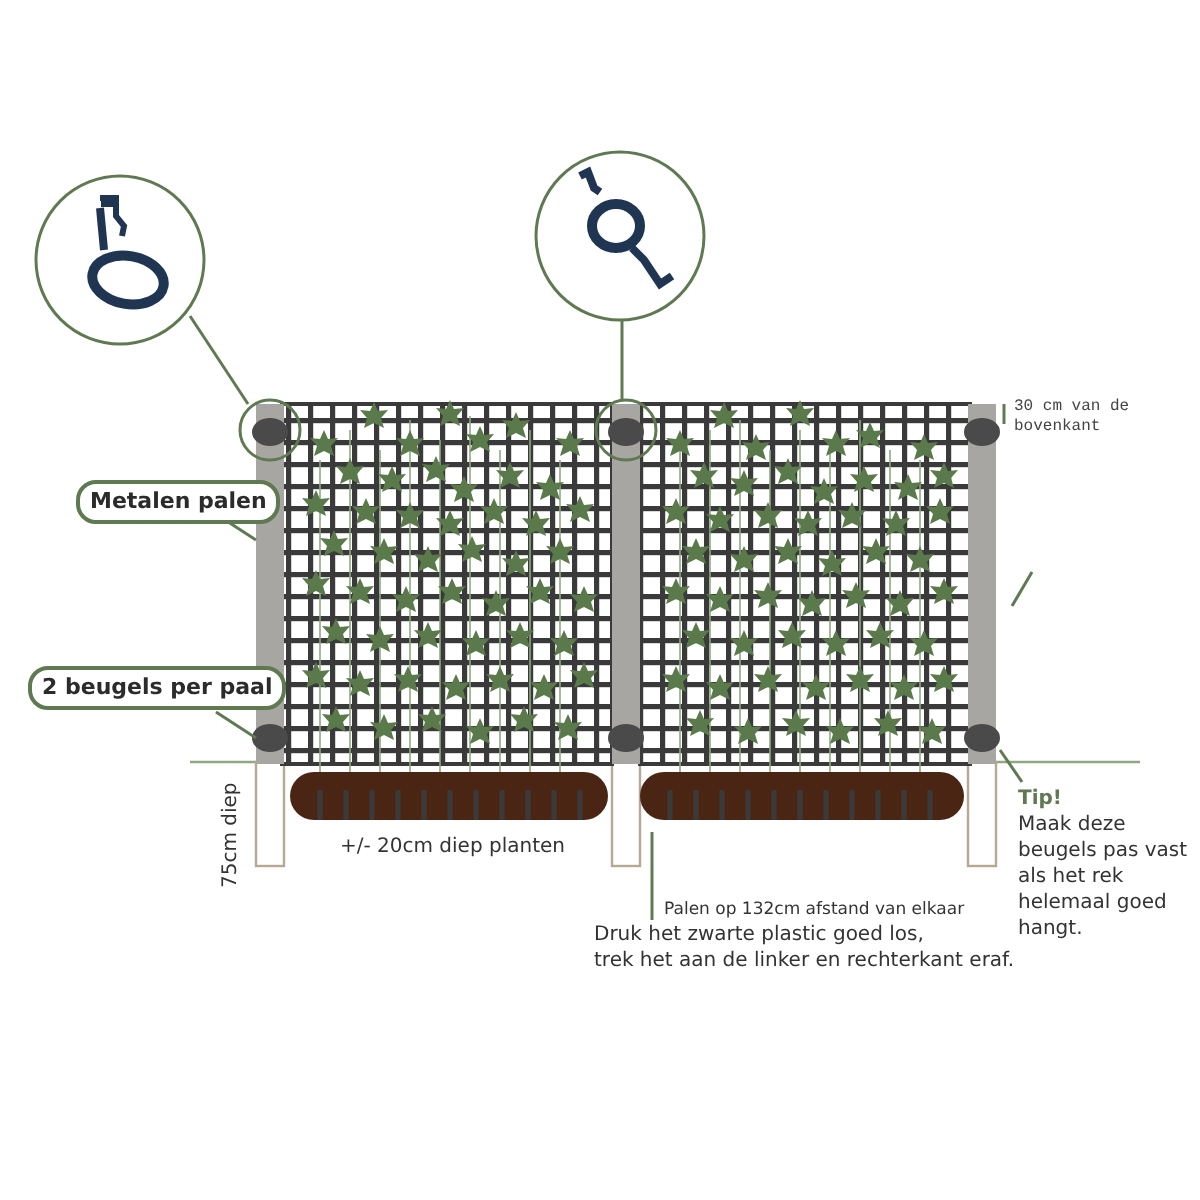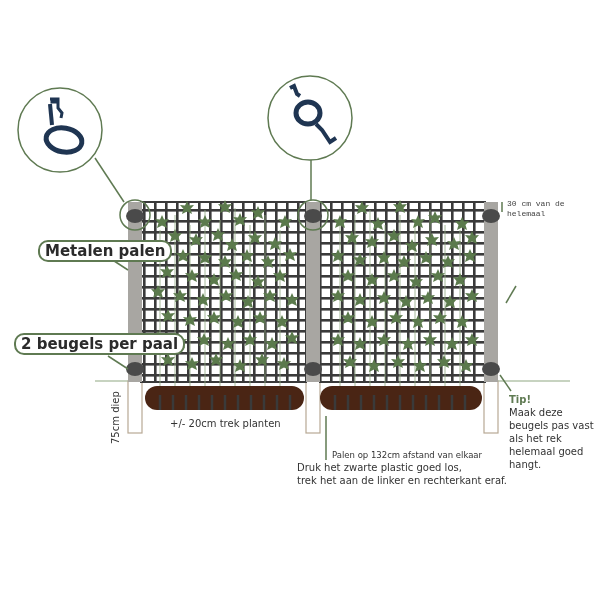--- a/index.html
+++ b/index.html
@@ -1,21 +1,21 @@
 <!DOCTYPE html>
 <html><head>
   <meta charset="utf-8">
   <style>
     html, body { margin: 0; padding: 0; background: #ffffff; }
     body { width: 600px; height: 600px; position: relative; overflow: hidden; font-family: "DejaVu Sans", sans-serif; }
     #stage { position: absolute; left: 0; top: 0; width: 600px; height: 600px; }
     .label { position: absolute; color: #333333; }
     .bubble {
       position: absolute; border: 2px solid #5f7a52; border-radius: 10px; background: #fff;
-      font-weight: bold; color: #2b2b2b; font-size: 15px; line-height: 14px; padding: 2px 5px;
+      font-weight: bold; color: #2b2b2b; font-size: 11px; line-height: 14px; padding: 2px 5px;
       white-space: nowrap;
     }
     .bubble-big { border-radius: 14px; font-size: 12.5px; line-height: 17px; padding: 5px 9px; }
     .small { font-size: 8px; line-height: 10px; color: #444; }
     .note { font-size: 10px; line-height: 13px; color: #333; }
     .tip-title { font-weight: bold; color: #5f7a52; }
     .vert { position: absolute; transform: rotate(-90deg); transform-origin: left top; font-size: 10px; color: #333; white-space: nowrap; }
   </style>
 </head>
 <body>
@@ -246,26 +246,26 @@
   
   <div class="bubble" style="left:38px; top:240px;">
     <span>Metalen palen</span>
   </div>
   <div class="bubble" style="left:14px; top:333px;">
     <span>2 beugels per paal</span>
   </div>
 
   <div class="label small" style="left:507px; top:199px;font-family:Liberation Mono, monospace;">
     <div>30 cm van de</div>
-    <div>helemaal</div>
+    <div>bovenkant</div>
   </div>
 
   <div class="vert" style="left:110px; top:444px;">75cm diep</div>
 
-  <div class="label note" style="left:170px; top:417px;">+/- 20cm trek planten</div>
+  <div class="label note" style="left:170px; top:417px;">+/- 20cm diep planten</div>
   <div class="label" style="left:332px; top:413px; font-size:8.5px; color:#333;margin-top:37px;">Palen op 132cm afstand van elkaar</div>
 
   <div class="label note" style="left:297px; top:461px;">
     <div>Druk het zwarte plastic goed los,</div>
     <div>trek het aan de linker en rechterkant eraf.</div>
   </div>
 
   <div class="label note" style="left:509px; top:393px;">
     <div class="tip-title">Tip!</div>
     <div>Maak deze</div>

